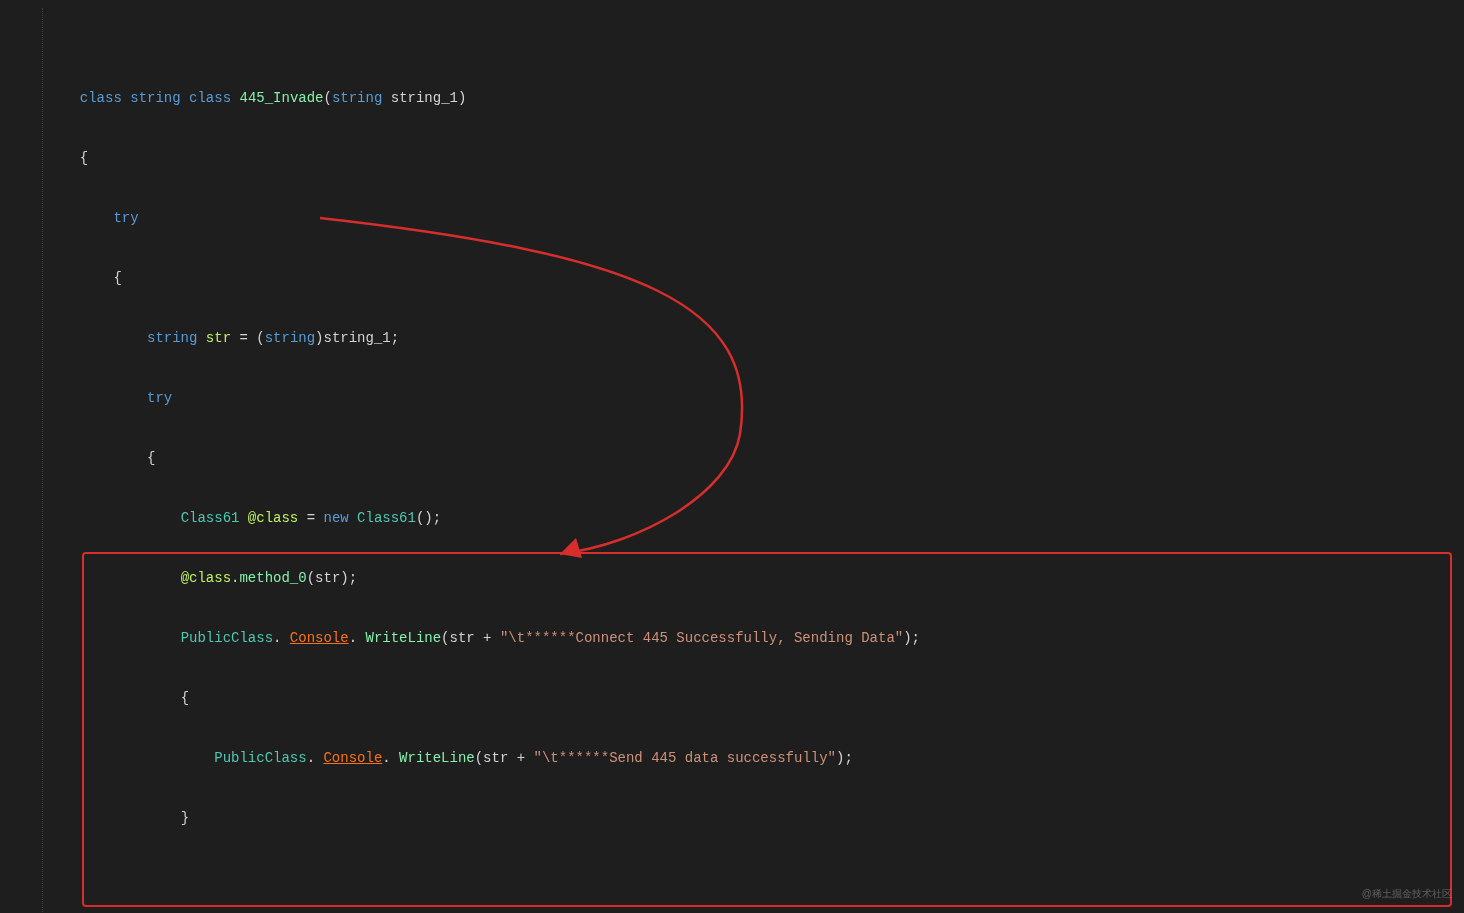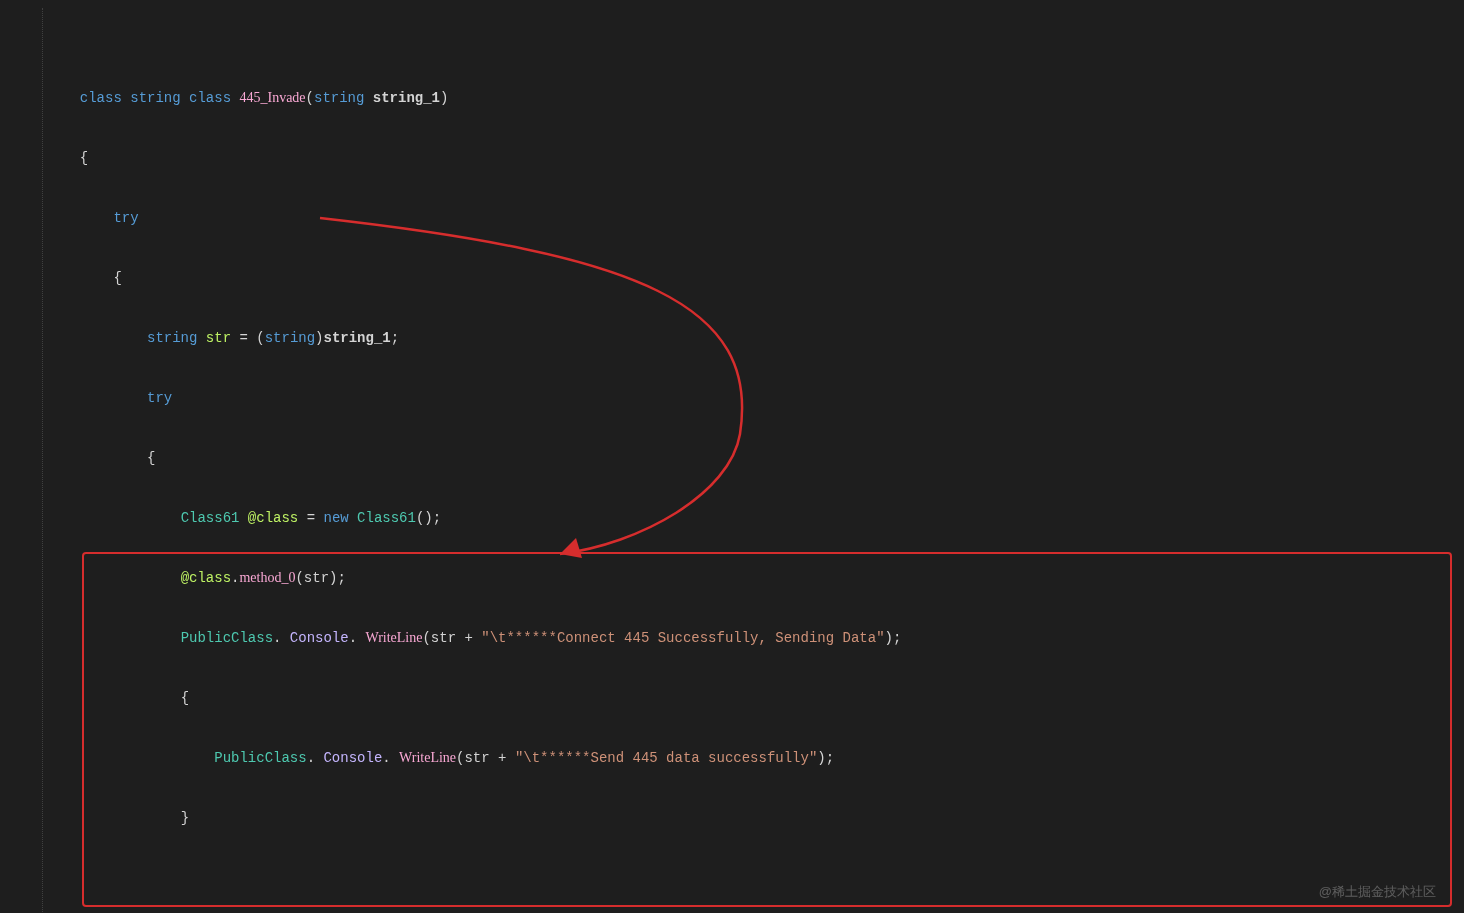--- a/index.html
+++ b/index.html
@@ -31,47 +31,47 @@
     display: flex;
     height: 20px;
     align-items: center;
   }
   .code-content {
     margin-left: 55px;
     white-space: pre;
   }
   .kw { color: #569cd6; }
   .type { color: #4ec9b0; margin-top: 23px; }
-  .method { color: #f9a8d4; font-family: Liberation Serif, serif; }
+  .method { color: #86efac; }
   .str { color: #ce9178; }
   .var { color: #bef264; }
-  .param { color: #d4d4d4; font-weight: bold; }
-  .prop { color: #c4b5fd; }
+  .param { color: #d4d4d4; font-weight: normal; }
+  .prop { color: #f97316; text-decoration: underline; }
   .annotation-box {
     position: absolute;
     left: 82px;
     top: 552px;
     width: 1370px;
     height: 355px;
     border: 2px solid #d62d2d;
     border-radius: 4px;
     pointer-events: none;
   }
   .arrow-svg {
     position: absolute;
     left: 260px;
     top: 214px;
     pointer-events: none;
   }
   .watermark {
     position: absolute;
-    right: 28px;
+    right: 12px;
     bottom: 12px;
     color: rgba(255,255,255,0.28);
-    font-size: 13px;
+    font-size: 10px;
     font-family: sans-serif;
   }
 </style>
 </head>
 <body>
 
 <div class="editor">
   <div class="gutter-line"></div>
 
   <div class="code-line"><span class="code-content">  <span class="kw">class</span> <span class="kw">string</span> <span class="kw">class</span> <span class="method">445_Invade</span><span>(</span><span class="kw">string</span> <span class="param">string_1</span><span>)</span></span></div>

